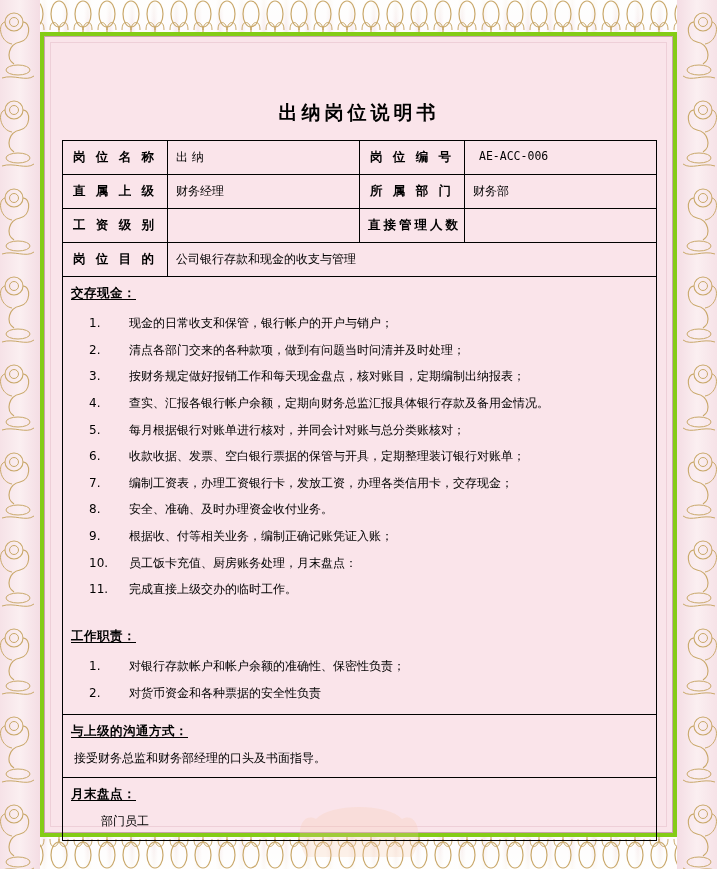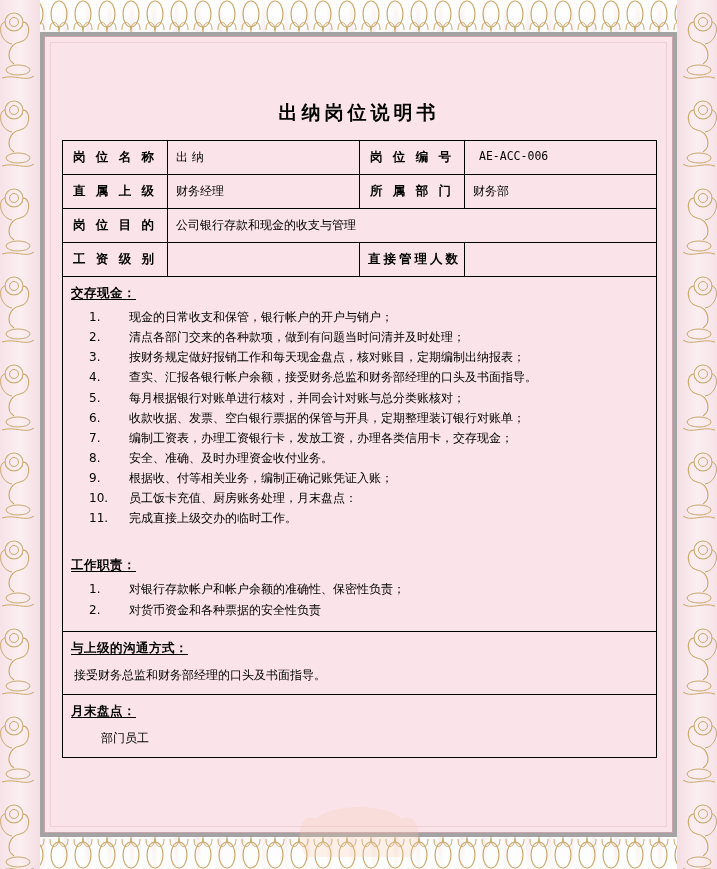--- a/index.html
+++ b/index.html
@@ -5,21 +5,21 @@
   * { box-sizing: border-box; }
   html, body { margin:0; padding:0; }
   body {
     width:717px; height:869px;
     font-family:"DejaVu Sans","Liberation Sans",sans-serif;
     background:#fbe6ec;
     overflow:hidden;
   }
 
   
-  .page { position:relative; width:717px; height:869px; background:#a3a3a3; }
+  .page { position:relative; width:717px; height:869px; background:#84cc16; }
 
   .frame-top, .frame-bottom {
     position:absolute; left:0; width:717px; height:32px;
     background:
       repeating-linear-gradient(90deg,
         rgba(255,255,255,0) 0px, rgba(255,255,255,.85) 4px,
         rgba(255,255,255,.85) 18px, rgba(255,255,255,0) 22px),
       linear-gradient(#fdfbf7,#f7ecef);
   }
   .frame-top { top:0; }
@@ -79,21 +79,21 @@
     font-weight:bold; font-size:12.5px;
     text-decoration:underline; text-underline-offset:2px;
     display:inline-block; margin-bottom:2px; letter-spacing:.5px;
   }
   .sec-head.indent { margin-left:30px; }
 
   ol.nums { margin:6px 0 0 0; padding:0; list-style:none; counter-reset:n; }
   ol.nums li {
     counter-increment:n;
     position:relative; padding-left:58px; margin-bottom:5.5px;
-    font-size:12px; line-height:1.22;
+    font-size:12px; line-height:1.22;margin-top:12px;
   }
   ol.nums li::before {
     content:counter(n) ".";
     position:absolute; left:22px; width:30px; text-align:left;
     font-family:"DejaVu Sans","Liberation Sans",sans-serif;
   }
   ol.nums.wide li::before { left:18px; }
 
   .plain-line { margin:8px 0 2px 22px; font-size:12px; }
   .plain-line.pad { margin-left:30px; }
@@ -268,38 +268,38 @@
           <td class="lbl">岗 位 编 号</td>
           <td class="val mono">AE-ACC-006</td>
         </tr>
         <tr>
           <td class="lbl">直 属 上 级</td>
           <td class="val">财务经理</td>
           <td class="lbl">所 属 部 门</td>
           <td class="val">财务部</td>
         </tr>
         <tr>
-          <td class="lbl">岗 位 目 的</td>
-          <td class="val" colspan="3">公司银行存款和现金的收支与管理</td>
-        </tr>
-        <tr>
           <td class="lbl">工 资 级 别</td>
           <td class="val"></td>
           <td class="lbl">直接管理人数</td>
           <td class="val"></td>
+        </tr>
+        <tr>
+          <td class="lbl">岗 位 目 的</td>
+          <td class="val" colspan="3">公司银行存款和现金的收支与管理</td>
         </tr>
 
         <tr>
           <td class="sec" colspan="4">
             <div class="sec-head">交存现金：</div>
             <ol class="nums wide">
               <li>现金的日常收支和保管，银行帐户的开户与销户；</li>
               <li>清点各部门交来的各种款项，做到有问题当时问清并及时处理；</li>
               <li>按财务规定做好报销工作和每天现金盘点，核对账目，定期编制出纳报表；</li>
-              <li>查实、汇报各银行帐户余额，接受财务总监和财务部经理的口头及书面指导。</li>
+              <li>查实、汇报各银行帐户余额，定期向财务总监汇报具体银行存款及备用金情况。</li>
               <li>每月根据银行对账单进行核对，并同会计对账与总分类账核对；</li>
               <li>收款收据、发票、空白银行票据的保管与开具，定期整理装订银行对账单；</li>
               <li>编制工资表，办理工资银行卡，发放工资，办理各类信用卡，交存现金；</li>
               <li>安全、准确、及时办理资金收付业务。</li>
               <li>根据收、付等相关业务，编制正确记账凭证入账；</li>
               <li>员工饭卡充值、厨房账务处理，月末盘点：</li>
               <li>完成直接上级交办的临时工作。</li>
             </ol>
 
             <div class="spacer-lg"></div>

